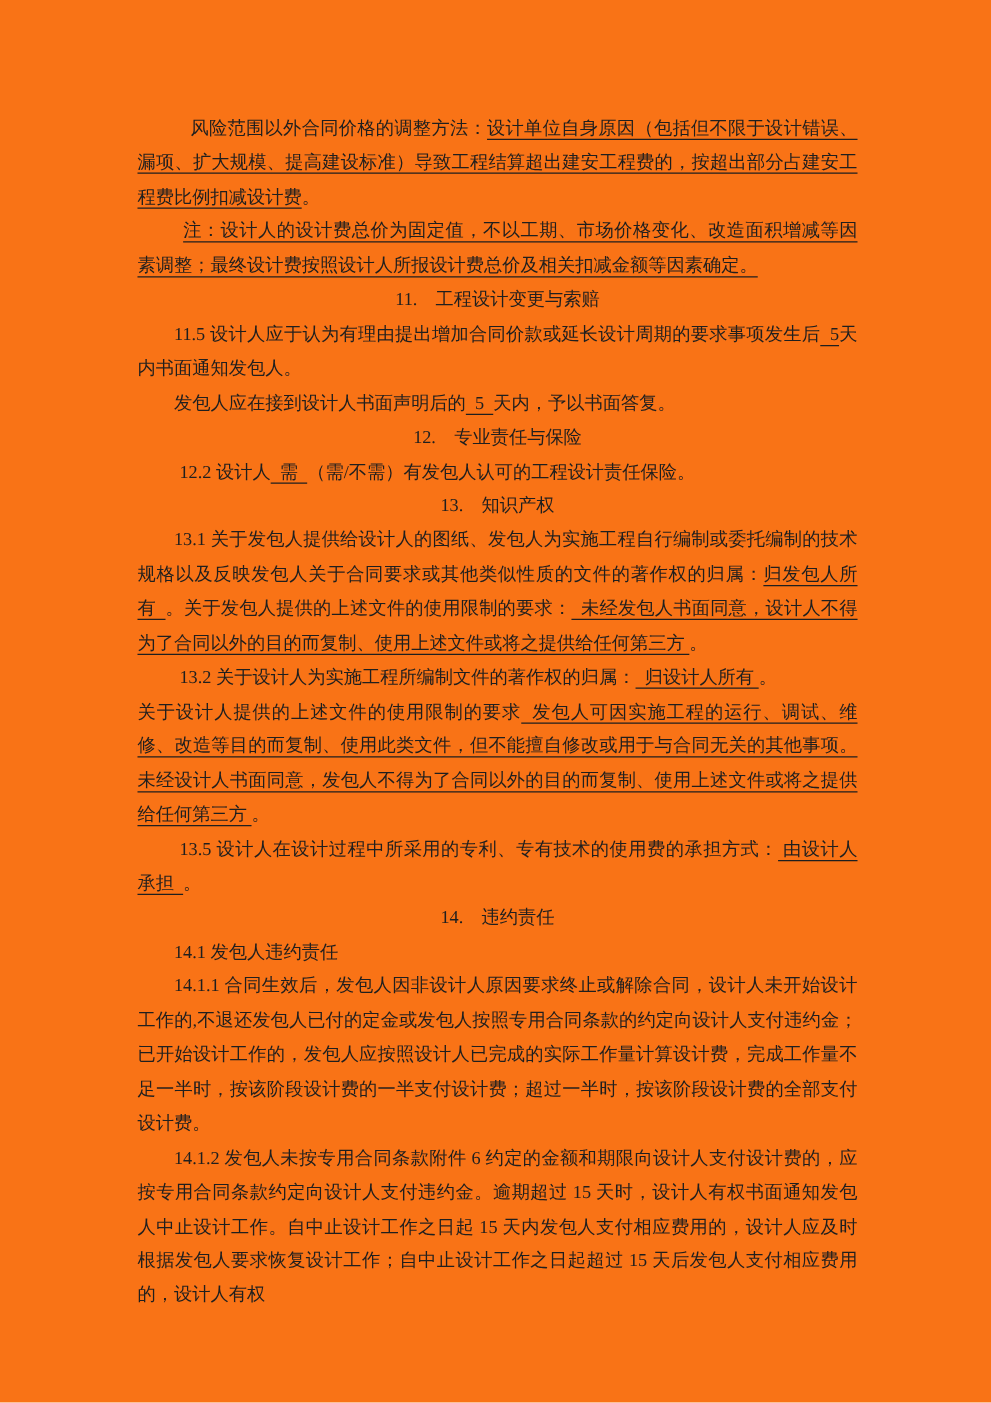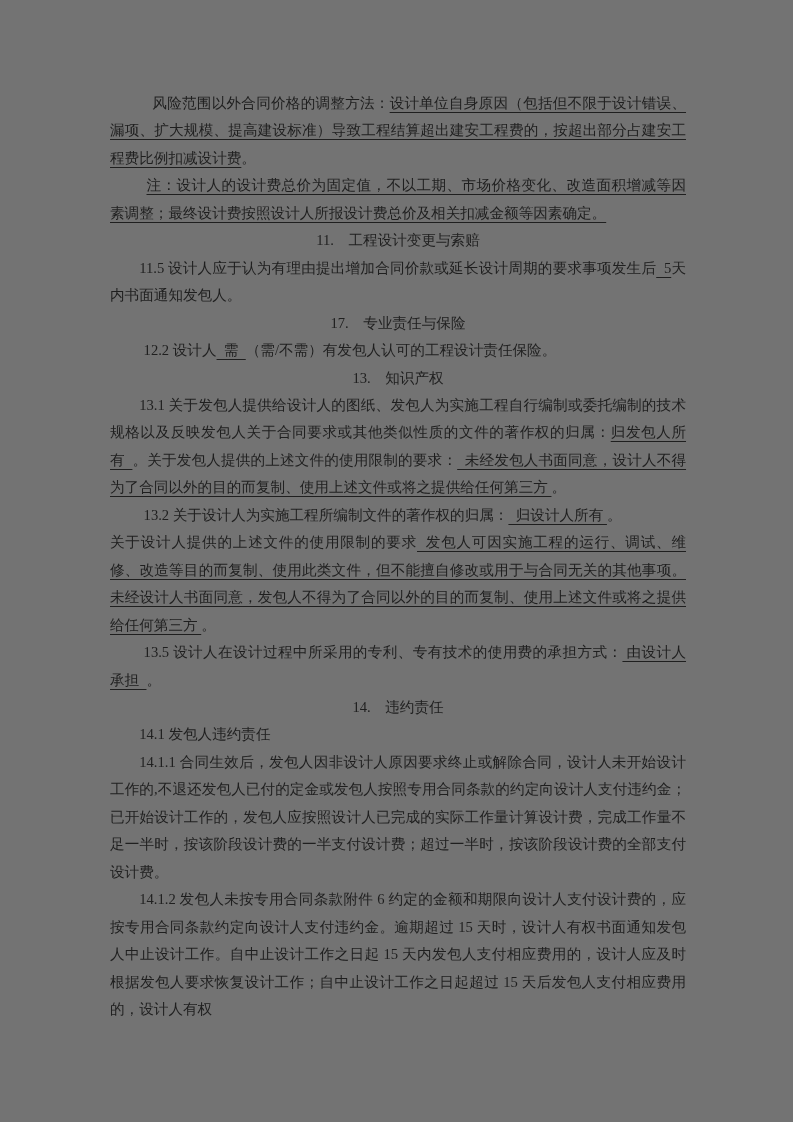--- a/index.html
+++ b/index.html
@@ -12,21 +12,21 @@
     height: 1122px;
     position: relative;
     font-family: "Liberation Serif", "DejaVu Serif", serif;
     color: #1f1f1f;
   }
   .page {
     position: absolute;
     left: 0; top: 0;
     width: 793px;
     height: 1122px;
-    background: #737373;
+    background: #f97316;
     overflow: hidden;
   }
   .doc {
     position: absolute;
     left: 110px;
     top: 90px;
     width: 576px;
   }
   p.para {
     margin: 0;
@@ -57,21 +57,22 @@
 </style>
 </head>
 <body>
 
 <div class="page">
   <div class="doc">
       <p class="para body" style="text-indent: 2.9em;"><span>风险范围以外合同价格的调整方法：</span><span class="u">设计单位自身原因（包括但不限于设计错误、漏项、扩大规模、提高建设标准）导致工程结算超出建安工程费的，按超出部分占建安工程费比例扣减设计费</span><span>。</span></p>
       <p class="para body" style="text-indent: 2.5em;"><span class="u">注：设计人的设计费总价为固定值，不以工期、市场价格变化、改造面积增减等因素调整；最终设计费按照设计人所报设计费总价及相关扣减金额等因素确定。</span></p>
       <p class="para heading"><span>11.　工程设计变更与索赔</span></p>
       <p class="para body" style="text-indent: 2em;"><span>11.5 设计人应于认为有理由提出增加合同价款或延长设计周期的要求事项发生后</span><span class="u">&nbsp;&nbsp;5</span><span>天内书面通知发包人。</span></p>
-      <p class="para heading"><span>17.　专业责任与保险</span></p>
+      <p class="para body" style="text-indent: 2em;"><span>发包人应在接到设计人书面声明后的</span><span class="u">&nbsp;&nbsp;5&nbsp;&nbsp;</span><span>天内，予以书面答复。</span></p>
+      <p class="para heading"><span>12.　专业责任与保险</span></p>
       <p class="para body" style="text-indent: 2.3em;"><span>12.2 设计人</span><span class="u">&nbsp;&nbsp;需&nbsp;&nbsp;</span><span>（需/不需）有发包人认可的工程设计责任保险。</span></p>
       <p class="para heading"><span>13.　知识产权</span></p>
       <p class="para body" style="text-indent: 2em;"><span>13.1 关于发包人提供给设计人的图纸、发包人为实施工程自行编制或委托编制的技术规格以及反映发包人关于合同要求或其他类似性质的文件的著作权的归属：</span><span class="u">归发包人所有&nbsp;&nbsp;</span><span>。关于发包人提供的上述文件的使用限制的要求：</span><span class="u">&nbsp;&nbsp;未经发包人书面同意，设计人不得为了合同以外的目的而复制、使用上述文件或将之提供给任何第三方&nbsp;</span><span>。</span></p>
       <p class="para body" style="text-indent: 2.3em;"><span>13.2 关于设计人为实施工程所编制文件的著作权的归属：</span><span class="u">&nbsp;&nbsp;归设计人所有&nbsp;</span><span>。</span></p>
       <p class="para body"><span>关于设计人提供的上述文件的使用限制的要求</span><span class="u">&nbsp;&nbsp;发包人可因实施工程的运行、调试、维修、改造等目的而复制、使用此类文件，但不能擅自修改或用于与合同无关的其他事项。未经设计人书面同意，发包人不得为了合同以外的目的而复制、使用上述文件或将之提供给任何第三方&nbsp;</span><span>。</span></p>
       <p class="para body" style="text-indent: 2.3em;"><span>13.5 设计人在设计过程中所采用的专利、专有技术的使用费的承担方式：</span><span class="u">&nbsp;由设计人承担&nbsp;&nbsp;</span><span>。</span></p>
       <p class="para heading"><span>14.　违约责任</span></p>
       <p class="para body" style="text-indent: 2em;"><span>14.1 发包人违约责任</span></p>
       <p class="para body" style="text-indent: 2em;"><span>14.1.1 合同生效后，发包人因非设计人原因要求终止或解除合同，设计人未开始设计工作的,不退还发包人已付的定金或发包人按照专用合同条款的约定向设计人支付违约金；已开始设计工作的，发包人应按照设计人已完成的实际工作量计算设计费，完成工作量不足一半时，按该阶段设计费的一半支付设计费；超过一半时，按该阶段设计费的全部支付设计费。</span></p>
       <p class="para body" style="text-indent: 2em;"><span>14.1.2 发包人未按专用合同条款附件 6 约定的金额和期限向设计人支付设计费的，应按专用合同条款约定向设计人支付违约金。逾期超过 15 天时，设计人有权书面通知发包人中止设计工作。自中止设计工作之日起 15 天内发包人支付相应费用的，设计人应及时根据发包人要求恢复设计工作；自中止设计工作之日起超过 15 天后发包人支付相应费用的，设计人有权</span></p>

